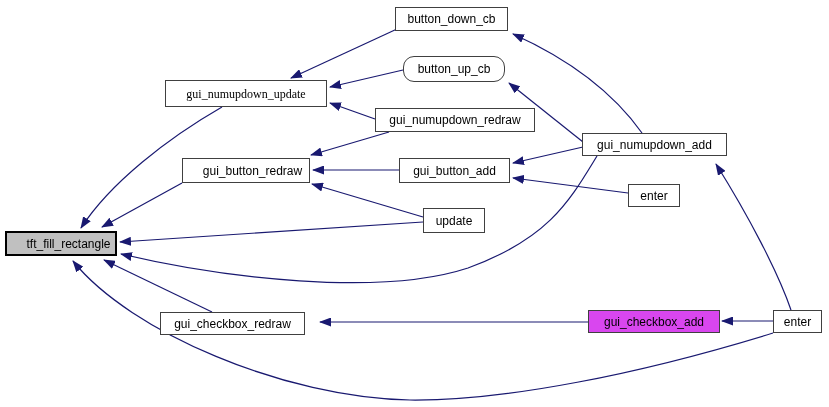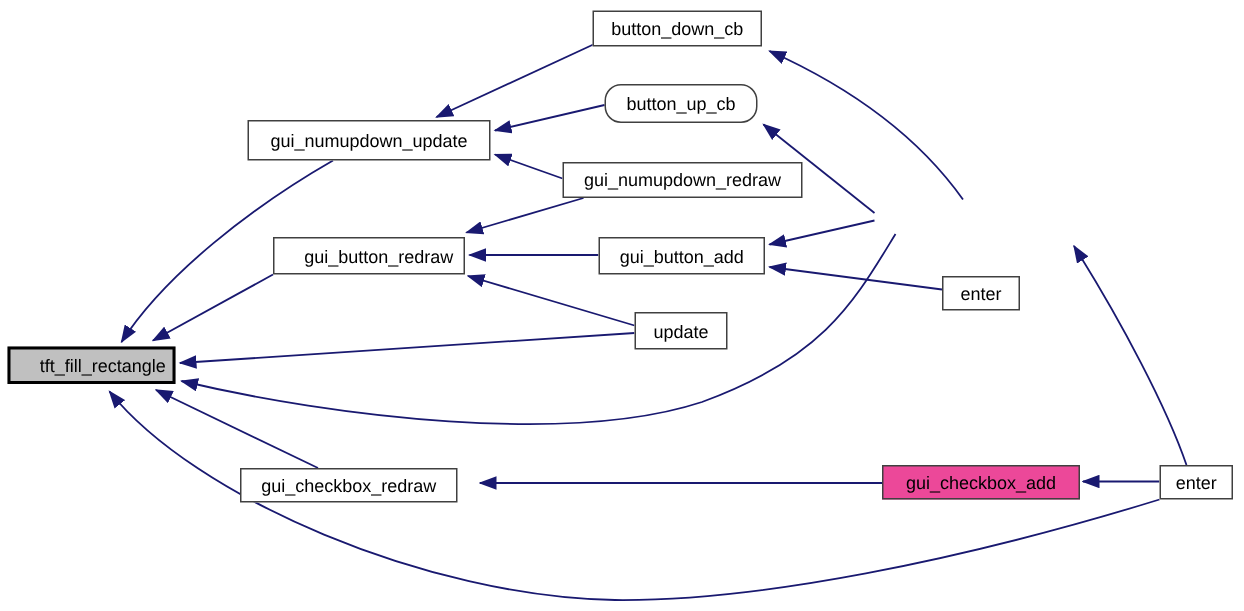--- a/index.html
+++ b/index.html
@@ -35,21 +35,21 @@
     cursor: pointer;
     z-index: 2;
   }
   .node.highlight {
     background: #c0c0c0;
     border: 2px solid #000000;
   }
   
   #n-button_down_cb      { left:395px; top:7px;   width:113px; height:24px; }
   #n-button_up_cb        { left:403px; top:56px;  width:102px; height:26px; }
-  #n-gui_numupdown_update{ left:165px; top:80px;  width:162px; height:27px; }
+  #n-gui_numupdown_update{ left:165px; top:80px;  width:162px; height:27px;font-family:Liberation Serif, serif; }
   #n-gui_numupdown_redraw{ left:375px; top:108px; width:160px; height:24px; }
   #n-gui_numupdown_add   { left:582px; top:133px; width:145px; height:23px; }
   #n-gui_button_redraw   { left:182px; top:158px; width:128px; height:25px;padding-left:13px; }
   #n-gui_button_add      { left:399px; top:158px; width:111px; height:25px; }
   #n-enter_top           { left:628px; top:184px; width:52px;  height:23px; }
   #n-update              { left:423px; top:208px; width:62px;  height:25px; }
   #n-tft_fill_rectangle  { left:5px;   top:231px; width:112px; height:25px; }
   #n-gui_checkbox_redraw { left:160px; top:312px; width:145px; height:23px; }
   #n-gui_checkbox_add    { left:588px; top:310px; width:132px; height:23px; }
   #n-enter_right         { left:773px; top:310px; width:49px;  height:23px; }
@@ -84,21 +84,22 @@
         <path d="M588,322 L320,322" fill="none" stroke="#191970" stroke-width="1.2" marker-end="url(#arrowhead)"></path>
         <path d="M773,321 L722,321" fill="none" stroke="#191970" stroke-width="1.2" marker-end="url(#arrowhead)"></path>
         <path d="M791,310 C778,272 748,215 716,164" fill="none" stroke="#191970" stroke-width="1.2" marker-end="url(#arrowhead)"></path>
       </g>
   </svg>
 
   <div class="node" id="n-button_down_cb" style="background: rgb(255, 255, 255); border-color: rgb(64, 64, 64); color: rgb(0, 0, 0);">button_down_cb</div>
   <div class="node" id="n-button_up_cb" style="background: rgb(255, 255, 255); border-color: rgb(64, 64, 64); color: rgb(0, 0, 0); border-radius: 11px;">button_up_cb</div>
   <div class="node" id="n-gui_numupdown_update" style="background: rgb(255, 255, 255); border-color: rgb(64, 64, 64); color: rgb(0, 0, 0);">gui_numupdown_update</div>
   <div class="node" id="n-gui_numupdown_redraw" style="background: rgb(255, 255, 255); border-color: rgb(64, 64, 64); color: rgb(0, 0, 0);">gui_numupdown_redraw</div>
+  <div class="node" id="n-gui_numupdown_add" style="background: rgb(255, 255, 255); border-color: rgb(64, 64, 64); color: rgb(0, 0, 0);">gui_numupdown_add</div>
   <div class="node" id="n-gui_button_redraw" style="background: rgb(255, 255, 255); border-color: rgb(64, 64, 64); color: rgb(0, 0, 0);">gui_button_redraw</div>
   <div class="node" id="n-gui_button_add" style="background: rgb(255, 255, 255); border-color: rgb(64, 64, 64); color: rgb(0, 0, 0);">gui_button_add</div>
   <div class="node" id="n-enter_top" style="background: rgb(255, 255, 255); border-color: rgb(64, 64, 64); color: rgb(0, 0, 0);">enter</div>
   <div class="node" id="n-update" style="background: rgb(255, 255, 255); border-color: rgb(64, 64, 64); color: rgb(0, 0, 0);">update</div>
   <div class="node highlight" id="n-tft_fill_rectangle" style="background: rgb(192, 192, 192); border-color: rgb(0, 0, 0); color: rgb(0, 0, 0); padding-left: 15px;">tft_fill_rectangle</div>
   <div class="node" id="n-gui_checkbox_redraw" style="background: rgb(255, 255, 255); border-color: rgb(64, 64, 64); color: rgb(0, 0, 0);">gui_checkbox_redraw</div>
-  <div class="node" id="n-gui_checkbox_add" style="background: #ec4899; border-color: rgb(64, 64, 64); color: rgb(0, 0, 0);">gui_checkbox_add</div>
+  <div class="node" id="n-gui_checkbox_add" style="background: #d946ef; border-color: rgb(64, 64, 64); color: rgb(0, 0, 0);">gui_checkbox_add</div>
   <div class="node" id="n-enter_right" style="background: rgb(255, 255, 255); border-color: rgb(64, 64, 64); color: rgb(0, 0, 0);">enter</div>
 </div>
 
 </body></html>

